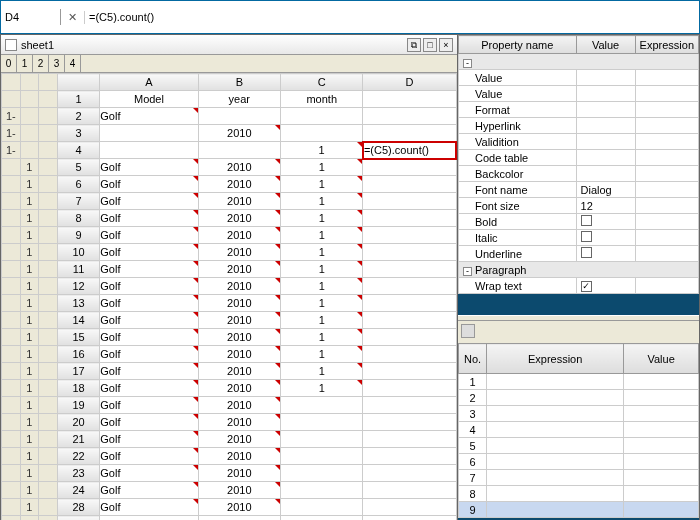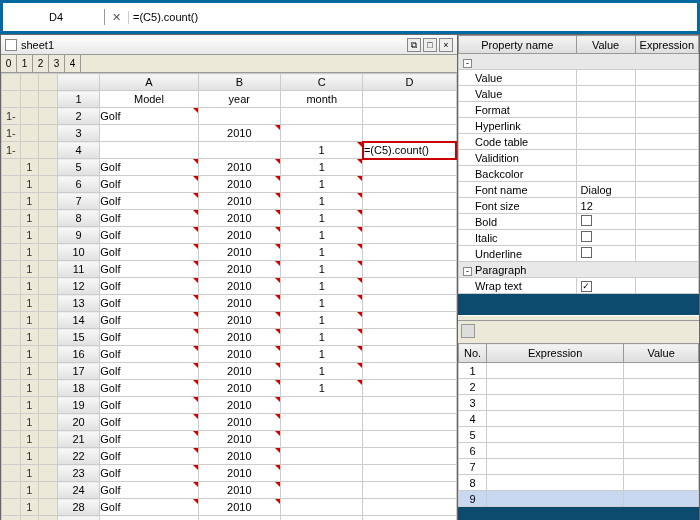--- a/index.html
+++ b/index.html
@@ -1,18 +1,18 @@
 <!DOCTYPE html>
 <html><head>
 <meta charset="utf-8">
 <style>
   * { box-sizing: border-box; margin: 0; padding: 0; }
   body { font-family: Arial, sans-serif; font-size: 11px; background: #ece9d8; width: 700px; height: 520px; overflow: hidden; }
   
-  .top-bar { display: flex; align-items: center; background: #fff; border: 3px solid #0369a1; height: 34px; padding-left: 42px; }
+  .top-bar { display: flex; align-items: center; background: #fff; border: 1px solid #0369a1; height: 34px; }
   .cell-ref { width: 60px; padding: 2px 4px; border-right: 1px solid #999; background: #fff; }
   .formula-icon { width: 24px; text-align: center; color: #555; border-right: 1px solid #ccc; }
   .formula-input { flex: 1; padding: 2px 4px; border: none; outline: none; font-size: 11px; }
   
   .main-area { display: flex; height: 498px; }
   
   .sheet-panel { width: 458px; border: 1px solid #666; background: #fff; display: flex; flex-direction: column; }
   .sheet-header { display: flex; align-items: center; justify-content: space-between; background: linear-gradient(#fff,#e8e8e8); border-bottom: 1px solid #999; padding: 2px 4px; height: 20px; }
   .sheet-title { display: flex; align-items: center; gap: 4px; }
   .sheet-icon { width: 12px; height: 12px; background: #fff; border: 1px solid #888; }
@@ -51,21 +51,21 @@
   .group-row td { background: #e8e8e8; }
   .expand-box { display: inline-block; width: 9px; height: 9px; border: 1px solid #888; text-align: center; line-height: 7px; font-size: 9px; margin-right: 3px; cursor: pointer; background: #fff; }
   .color-swatch { width: 40px; height: 10px; background: #000; display: inline-block; border: 1px solid #333; }
   .checkbox { width: 11px; height: 11px; border: 1px solid #666; display: inline-block; background: #fff; text-align: center; line-height: 9px; font-size: 9px; }
   
   .splitter { height: 6px; background: #ece9d8; border-top: 1px solid #fff; border-bottom: 1px solid #999; cursor: row-resize; }
   .mini-tab { display: inline-block; width: 14px; height: 14px; background: #ddd; border: 1px solid #999; margin: 2px; }
   
   .expr-panel { flex: 1; overflow: auto; }
   .expr-table { border-collapse: collapse; width: 100%; }
-  .expr-table th { background: linear-gradient(#f4f4f4,#ddd); border: 1px solid #999; padding: 2px; font-weight: normal; height: 19px; }
+  .expr-table th { background: linear-gradient(#f4f4f4,#ddd); border: 1px solid #999; padding: 2px; font-weight: normal; height: 30px; }
   .expr-table td { border: 1px solid #ccc; height: 16px; background: #fff; padding: 1px 4px; }
   .expr-num { width: 28px; text-align: center; background: linear-gradient(#f8f8f8,#e8e8e8); }
   .expr-sel td { background: #c8d8f0; }
 </style>
 </head>
 <body>
 
 <div class="top-bar">
   <div class="cell-ref">D4</div>
   <div class="formula-icon">✕</div>
@@ -399,26 +399,26 @@
               <td style="padding-left:16px">Format</td>
               <td></td>
               <td></td>
             </tr>
             <tr>
               <td style="padding-left:16px">Hyperlink</td>
               <td></td>
               <td></td>
             </tr>
             <tr>
+              <td style="padding-left:16px">Validition</td>
+              <td></td>
+              <td></td>
+            </tr>
+            <tr>
               <td style="padding-left:16px">Code table</td>
-              <td></td>
-              <td></td>
-            </tr>
-            <tr>
-              <td style="padding-left:16px">Validition</td>
               <td></td>
               <td></td>
             </tr>
             <tr>
               <td style="padding-left:16px">Backcolor</td>
               <td></td>
               <td></td>
             </tr>
             <tr>
               <td style="padding-left:16px">Font name</td>

